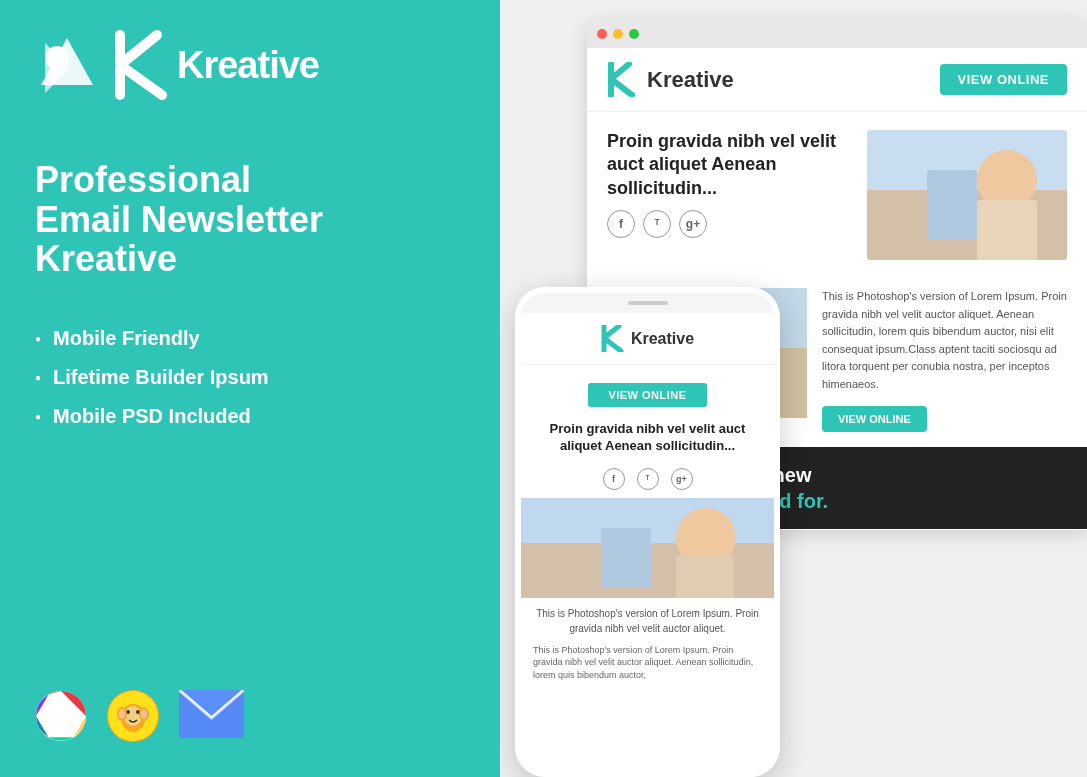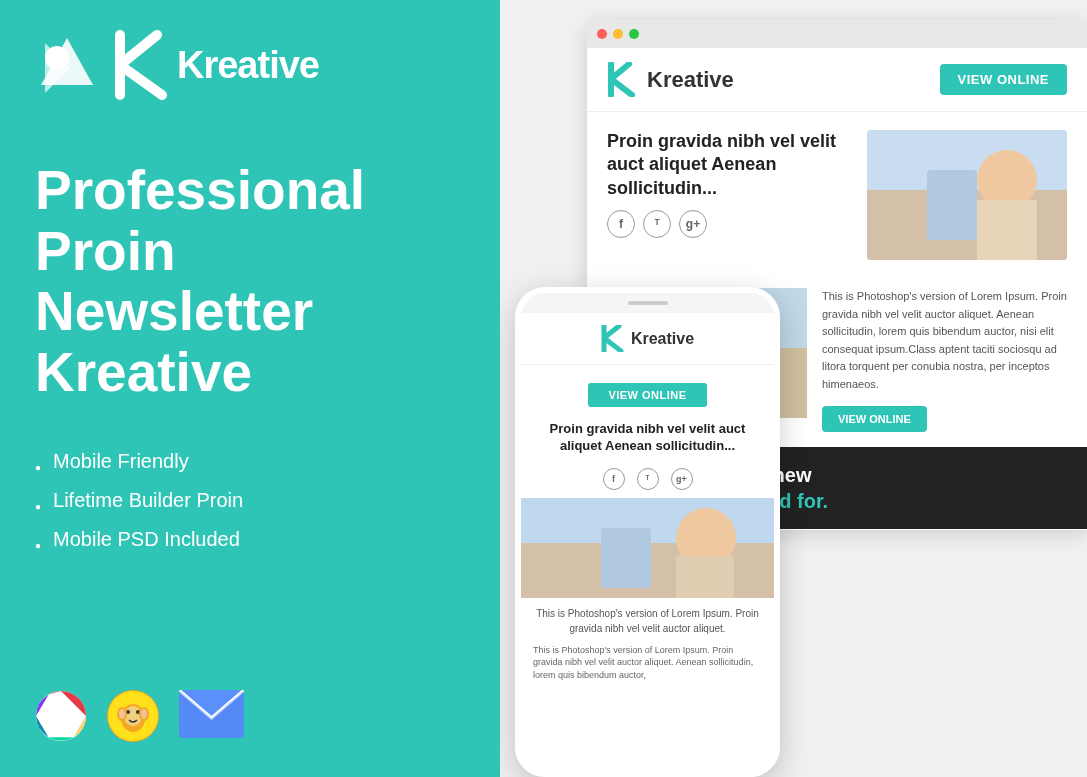--- a/index.html
+++ b/index.html
@@ -36,38 +36,38 @@
 
     .logo-text {
       font-size: 38px;
       font-weight: 700;
       color: white;
       letter-spacing: -1px;
     }
 
     .headline {
       color: white;
-      font-size: 55px;
+      font-size: 36px;
       font-weight: 800;
       line-height: 1.1;
       margin-bottom: 40px;
     }
 
     .features {
       list-style: none;
       margin-bottom: 50px;
     }
 
     .features li {
       color: white;
       font-size: 20px;
-      font-weight: 400;
+      font-weight: 700;
       padding: 8px 0;
       display: flex;
-      align-items: flex-end;
+      align-items: center;
       gap: 12px;
     }
 
     .features li::before {
       content: '●';
       font-size: 10px;
       color: white;
     }
 
     .brand-icons {
@@ -412,30 +412,30 @@
       <polygon points="10,10 35,35 10,60" fill="white" opacity="0.7"></polygon>
     </svg>
     <svg width="65" height="70" viewBox="0 0 65 70">
       <path d="M8 5 L8 65 M8 35 L45 5 M8 35 L50 65" stroke="white" stroke-width="10" stroke-linecap="round" fill="none"></path>
     </svg>
     <span class="logo-text">Kreative</span>
   </div>
 
   <div class="headline">
     <div>Professional</div>
-    <div>Proin Newsletter</div>
+    <div>Email Newsletter</div>
     <div>Kreative</div>
   </div>
 
   <ul class="features">
     <li>
       <span>Mobile Friendly</span>
     </li>
     <li>
-      <span>Lifetime Builder Proin</span>
+      <span>Lifetime Builder Ipsum</span>
     </li>
     <li>
       <span>Mobile PSD Included</span>
     </li>
   </ul>
 
   <div class="brand-icons">
 
     <div class="brand-icon">
       <svg width="52" height="52" viewBox="0 0 52 52">

